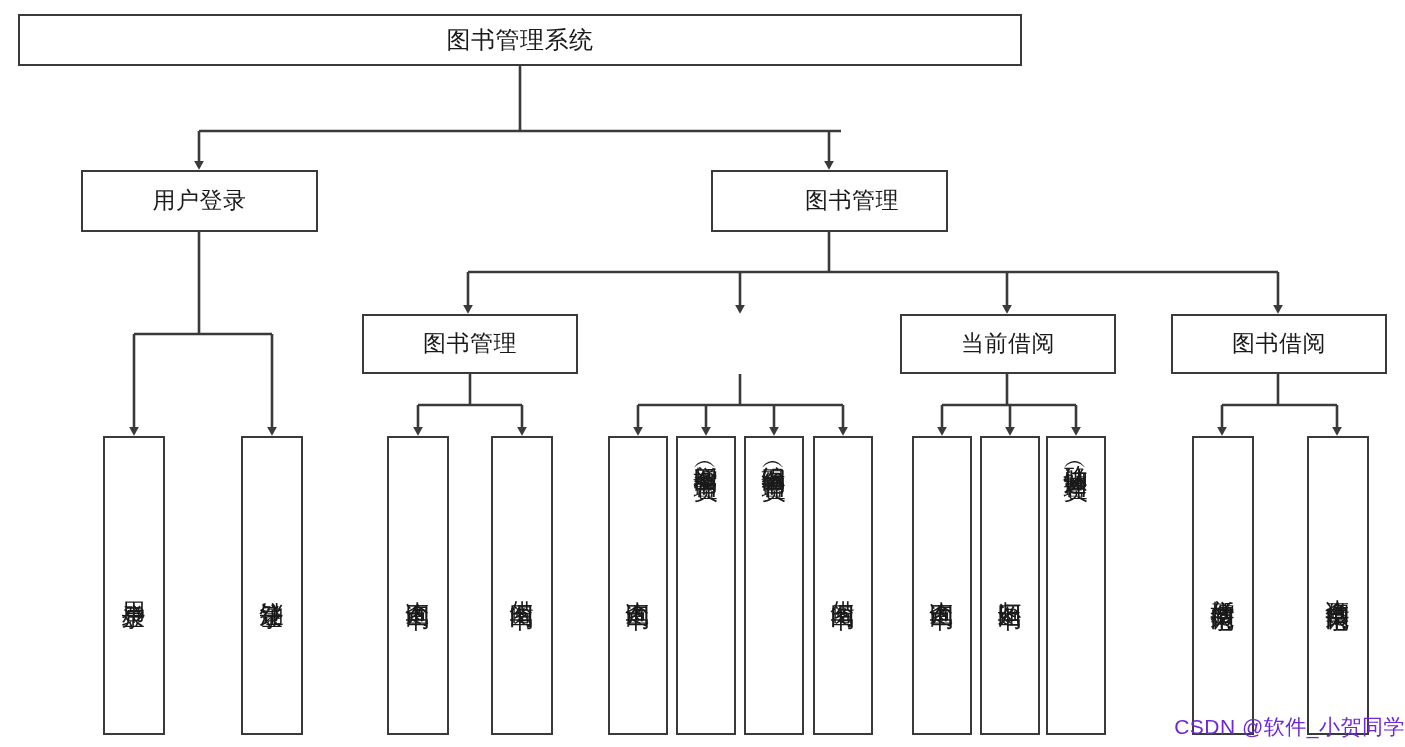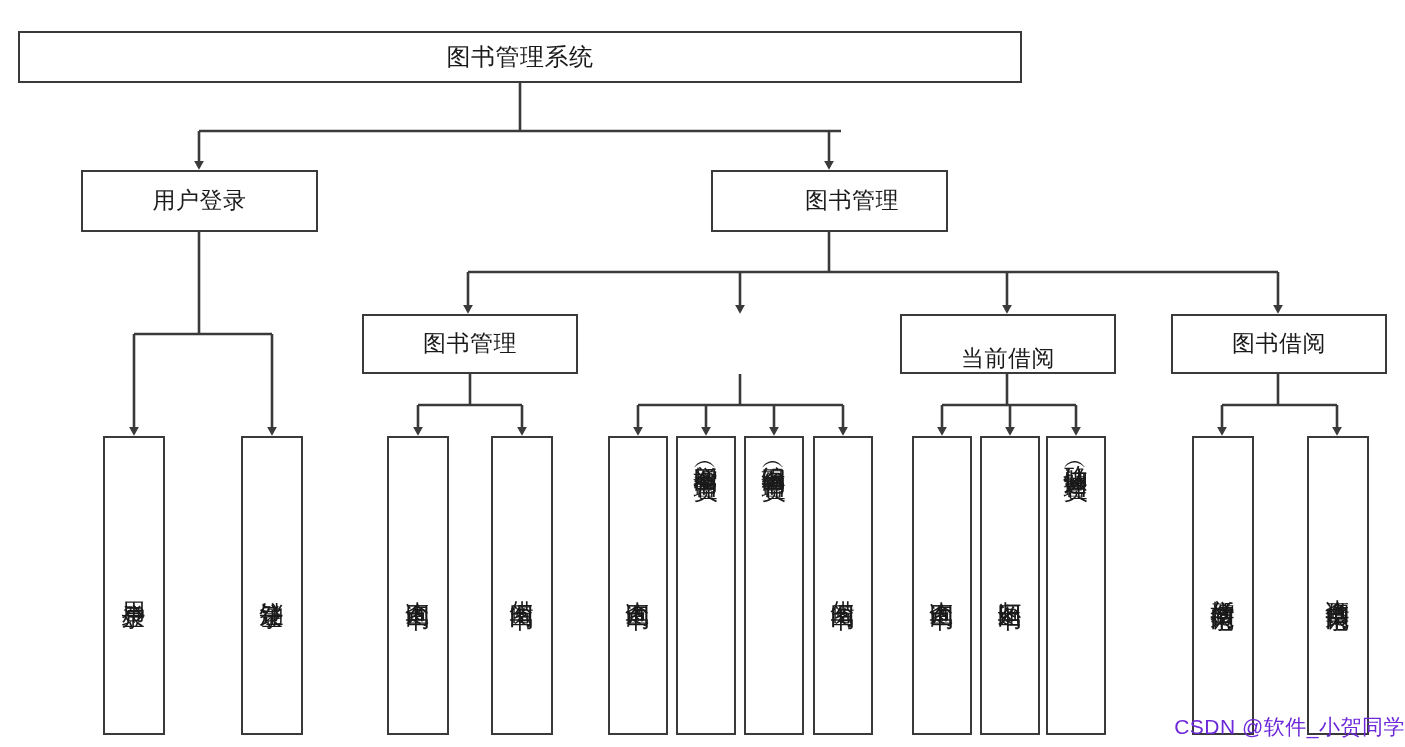--- a/index.html
+++ b/index.html
@@ -127,38 +127,38 @@
       <path d="M 1010,405 L 1010,428" marker-end="url(#arrowhead)"></path>
       <path d="M 1076,405 L 1076,428" marker-end="url(#arrowhead)"></path>
 
       <path d="M 1278,374 L 1278,405"></path>
       <path d="M 1222,405 L 1337,405"></path>
       <path d="M 1222,405 L 1222,428" marker-end="url(#arrowhead)"></path>
       <path d="M 1337,405 L 1337,428" marker-end="url(#arrowhead)"></path>
     </g>
   </svg>
 
-  <div class="node horiz root" style="left:18px; top:14px; width:1004px; height:52px;margin-top:17px;">
+  <div class="node horiz root" style="left:18px; top:14px; width:1004px; height:52px;">
     <span class="node-label">图书管理系统</span>
   </div>
 
   <div class="node horiz" style="left:81px; top:170px; width:237px; height:62px;">
     <span class="node-label">用户登录</span>
   </div>
 
   <div class="node horiz" style="left:711px; top:170px; width:237px; height:62px;padding-left:45px;">
     <span class="node-label">图书管理</span>
   </div>
 
   <div class="node horiz" style="left:362px; top:314px; width:216px; height:60px;">
     <span class="node-label">图书管理</span>
   </div>
 
 
-  <div class="node horiz" style="left:900px; top:314px; width:216px; height:60px;align-items:flex-end;">
+  <div class="node horiz" style="left:900px; top:314px; width:216px; height:60px;">
     <span class="node-label">当前借阅</span>
   </div>
 
   <div class="node horiz" style="left:1171px; top:314px; width:216px; height:60px;">
     <span class="node-label">图书借阅</span>
   </div>
 
   <div class="node vert centered" style="left:103px; top:436px; width:62px; height:299px;">
     <span class="node-label">用户登录</span>
   </div>

